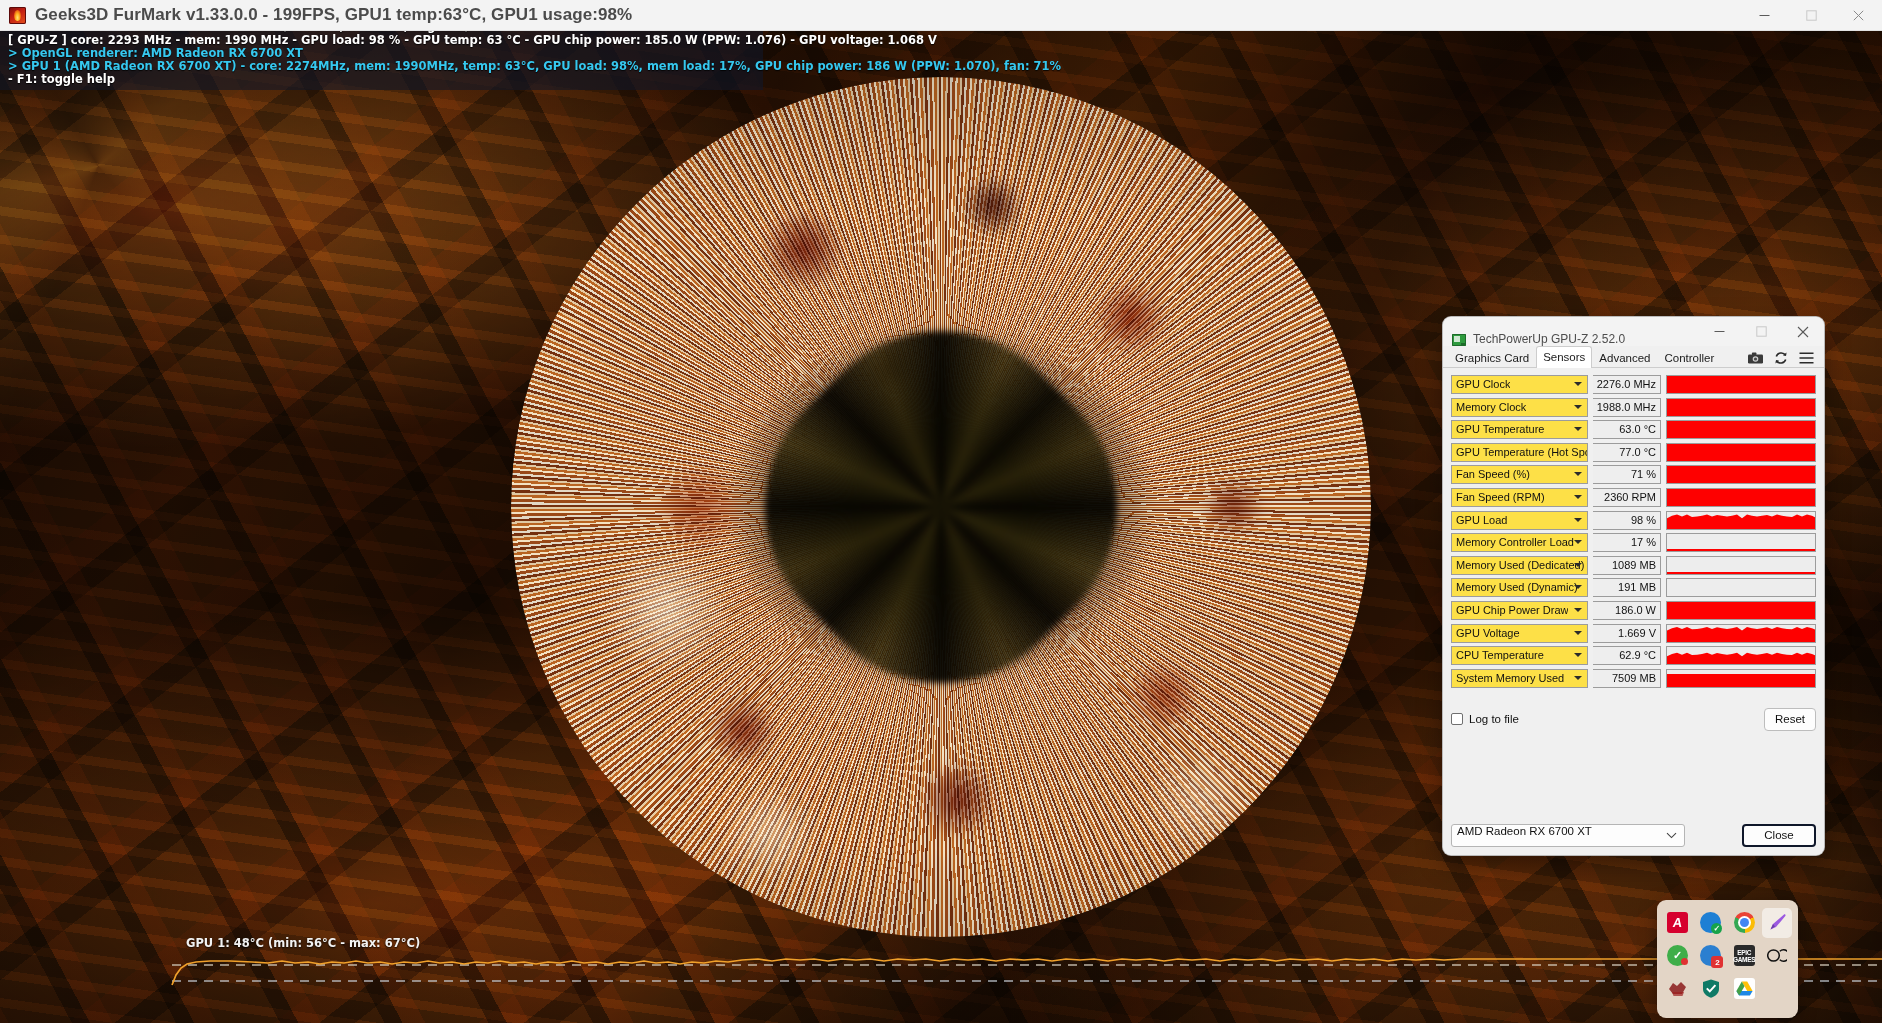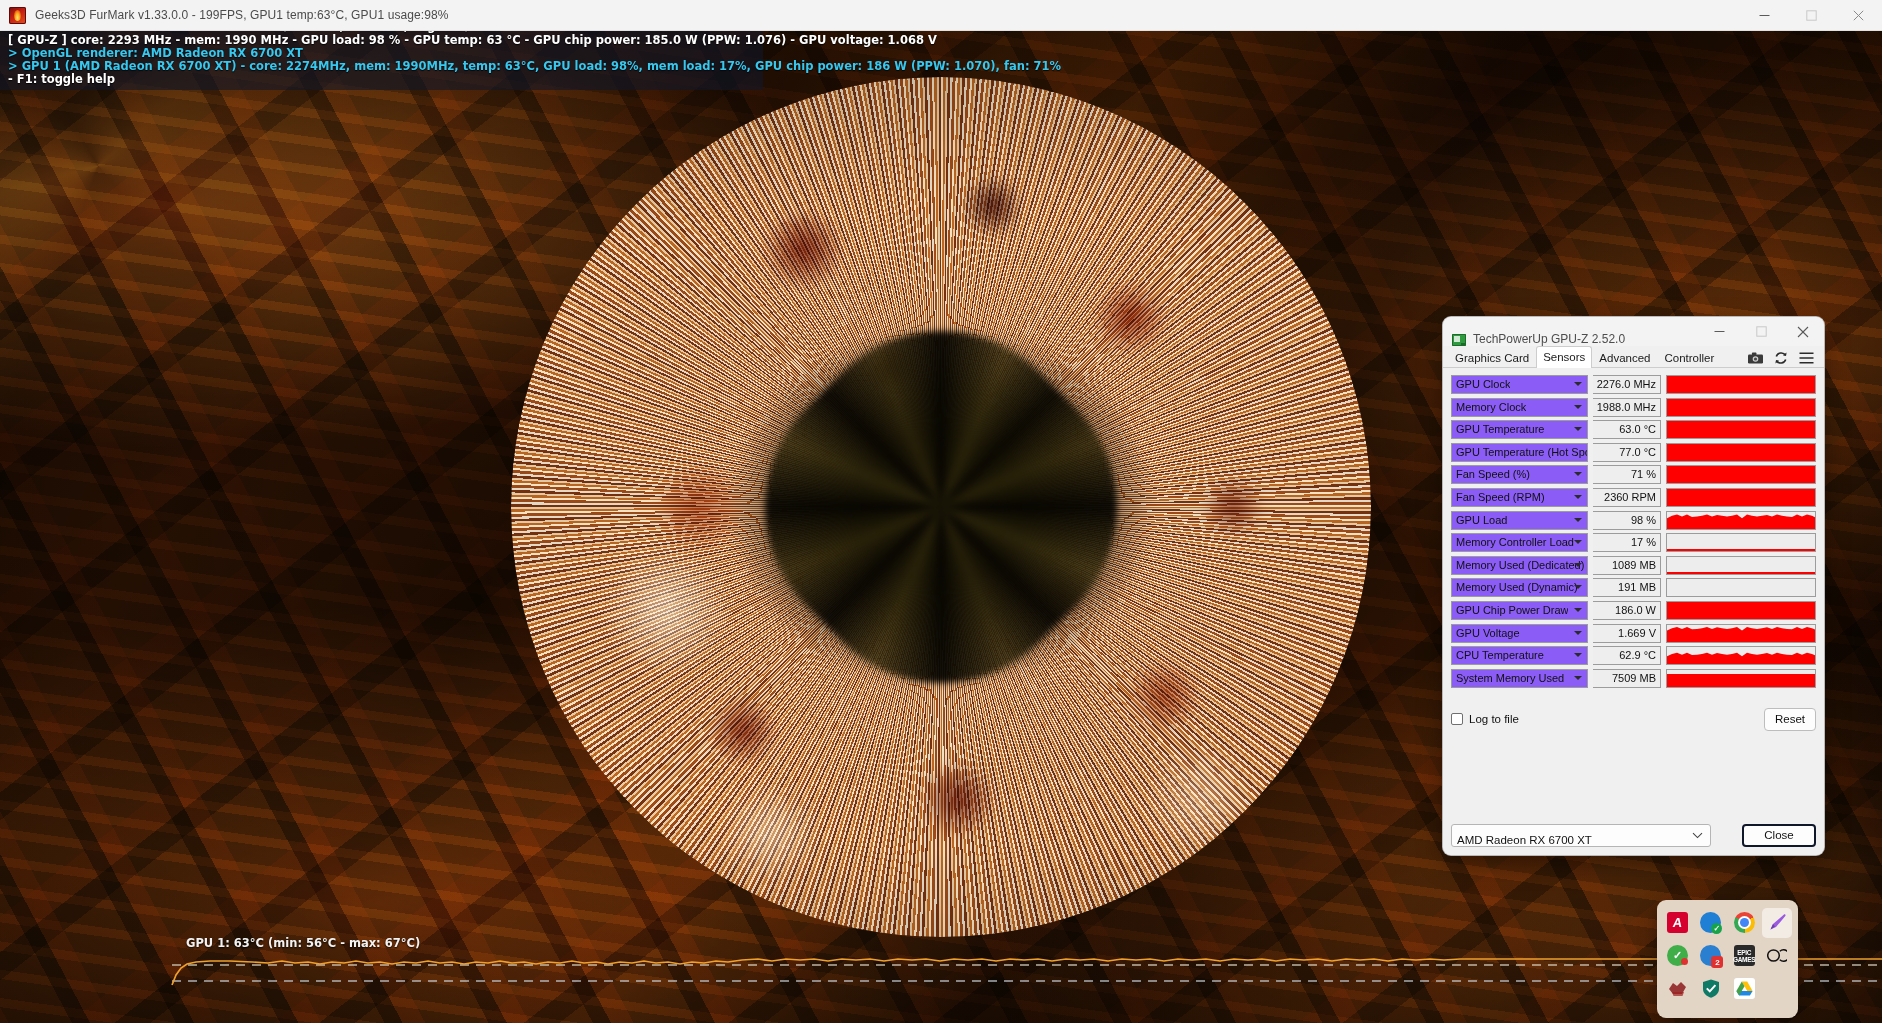--- a/index.html
+++ b/index.html
@@ -12,21 +12,21 @@
   #titlebar{ position:absolute; left:0; top:0; width:1882px; height:31px;
     background:#f3f3f3; display:flex; align-items:center; z-index:40;
     border-bottom:1px solid #e2e2e2; }
   #tb-icon{ width:17px; height:17px; margin-left:9px; margin-right:9px;
     border-radius:2px; position:relative;
     background:linear-gradient(145deg,#7a0d0d 0%,#c31f12 45%,#e8521b 100%);
     box-shadow:inset 0 0 0 1px #5c0a0a; flex:0 0 auto; }
   #tb-icon::after{ content:""; position:absolute; left:5px; top:3px;
     width:7px; height:11px; border-radius:50% 50% 45% 45%;
     background:radial-gradient(ellipse at 50% 70%,#ffe07a 0%,#ffb020 38%,#e85a10 70%,#a01a06 100%); }
-  #tb-title{ font-size:12px; color:#4b4b4b; letter-spacing:.1px; }
+  #tb-title{ font-size:17px; color:#4b4b4b; letter-spacing:.1px;font-weight:bold; }
   #tb-buttons{ margin-left:auto; display:flex; height:31px; }
   .tb-btn{ width:47px; height:31px; display:flex; align-items:center;
     justify-content:center; color:#5a5a5a; font-size:11px; }
   .tb-btn svg{ display:block; }
 
   
   #render{ position:absolute; left:0; top:31px; width:1882px; height:992px;
     overflow:hidden; background:#1a0d04; }
   
   #bg-base{ position:absolute; inset:0;
@@ -146,21 +146,21 @@
   .gz-tab{ font-size:11.5px; color:#1a1a1a; padding:2px 6px 3px 6px; line-height:14px;
     border:1px solid transparent; border-bottom:none; position:relative; top:1px; }
   .gz-tab.active{ background:#fff; border-color:#cdcdcd; border-radius:3px 3px 0 0;
     padding-top:3px; padding-bottom:4px; top:1px; z-index:2; }
   #gz-tools{ margin-left:auto; display:flex; align-items:center; gap:11px;
     padding-right:10px; padding-bottom:2px; }
   .gz-tool{ color:#3a3a3a; display:flex; align-items:center; }
 
   #gz-body{ padding:7px 8px 0 8px; background:#f0f0f0; }
   .gz-row{ display:flex; align-items:center; height:19px; margin-bottom:3.6px; }
-  .gz-sel{ width:137px; height:19px; background:#8b5cf6; border:1px solid #9c9c9c;
+  .gz-sel{ width:137px; height:19px; background:#fde047; border:1px solid #9c9c9c;
     display:flex; align-items:center; position:relative; }
   .gz-sel-label{ font-size:11px; color:#111; padding-left:4px; line-height:17px;
     white-space:nowrap; overflow:hidden; }
   .gz-caret{ position:absolute; right:5px; top:6px; width:0; height:0;
     border-left:4px solid transparent; border-right:4px solid transparent;
     border-top:4.5px solid #2b2b2b; }
   .gz-val{ width:68px; height:19px; background:#eee; border:1px solid #9c9c9c;
     border-left:none; margin-left:5px; font-size:11px; color:#111; text-align:right;
     line-height:17px; padding-right:4px; white-space:nowrap; }
   .gz-graph{ flex:1; height:19px; background:#ededed; border:1px solid #9c9c9c;
@@ -171,22 +171,22 @@
   #gz-footer{ padding:0 8px; margin-top:20px; display:flex; align-items:center; }
   #gz-chk{ width:12px; height:12px; border:1px solid #6f6f6f; background:#fff;
     border-radius:2px; margin-right:6px; flex:0 0 auto; }
   #gz-chk-label{ font-size:11.5px; color:#111; }
   #gz-reset{ margin-left:auto; width:52px; height:23px; background:#fdfdfd;
     border:1px solid #bdbdbd; border-radius:4px; font-size:11.5px; color:#111;
     display:flex; align-items:center; justify-content:center; }
   #gz-bottom{ position:absolute; left:0; bottom:0; width:100%; height:40px;
     background:#f0f0f0; display:flex; align-items:center; padding:0 8px;
     border-radius:0 0 8px 8px; }
-  #gz-gpusel{ width:260px; height:23px; background:#fdfdfd; border:1px solid #b5b5b5;
-    border-radius:3px; display:flex; align-items:flex-end; position:relative; }
+  #gz-gpusel{ width:234px; height:23px; background:#fdfdfd; border:1px solid #b5b5b5;
+    border-radius:3px; display:flex; align-items:flex-start; position:relative; }
   #gz-gpusel-text{ font-size:11.5px; color:#111; padding-left:5px; }
   #gz-gpusel-caret{ position:absolute; right:7px; top:7px; color:#333; font-size:9px;
     line-height:9px; }
   #gz-close{ margin-left:auto; width:74px; height:23px; background:#fdfdfd;
     border:2px solid #0f172a; border-radius:4px; font-size:11.5px; color:#111;
     display:flex; align-items:center; justify-content:center; }
 
   
   #tray{ position:absolute; left:1657px; top:900px; width:141px; height:118px;
     background:#e3d5c6; border-radius:9px; z-index:60;
@@ -226,21 +226,21 @@
             <stop offset="0%" stop-color="#ff2a2a"></stop>
             <stop offset="55%" stop-color="#b04a6a"></stop>
             <stop offset="100%" stop-color="#2fb6e8"></stop>
           </linearGradient>
         </defs>
         <line x1="172" y1="4" x2="172" y2="160" stroke="url(#axgrad)" stroke-width="2"></line>
         <line x1="172" y1="102" x2="1882" y2="102" stroke="#d8cfc0" stroke-width="1.4" stroke-dasharray="9 7" opacity=".85"></line>
         <line x1="172" y1="118" x2="1882" y2="118" stroke="#cdd6df" stroke-width="1.4" stroke-dasharray="9 7" opacity=".8"></line>
         <polyline fill="none" stroke="#f0a02a" stroke-width="1.7" points="172,122 176,112 181,105 187,101 196,99 210,98 230,98 252,99 268,100 282,98 295,100 308,99 320,101 332,99 344,100 356,98 368,100 380,99 392,101 404,99 416,100 428,98 440,100 452,99 464,101 476,99 488,100 500,98 512,100 524,99 536,101 548,99 560,100 572,98 584,100 596,99 608,101 620,99 632,100 644,98 656,100 668,99 680,101 692,99 704,100 716,98 728,99 742,97 758,96 772,98 786,96 800,97 814,96 828,98 842,96 856,97 870,96 884,98 898,96 912,97 926,96 940,98 954,96 968,97 982,96 996,98 1010,96 1024,97 1038,96 1052,98 1066,96 1080,97 1094,96 1108,98 1122,96 1136,97 1150,96 1164,98 1178,96 1192,97 1206,96 1220,98 1234,96 1248,97 1262,96 1276,98 1290,96 1304,97 1318,96 1332,98 1346,96 1360,97 1374,96 1388,98 1402,96 1416,97 1430,96 1444,97 1460,96 1480,96 1510,96 1560,96 1620,96 1700,96 1790,96 1882,96"></polyline>
       </svg>
-      <div id="tg-label">GPU 1: 63°C (min: 56°C - max: 67°C)</div>
+      <div id="tg-label">GPU 1: 48°C (min: 56°C - max: 67°C)</div>
     </div>
   </div>
 
   <div id="hud"></div>
   <div id="hud-overflow" style="padding:7px 0 0 8px;">
     <div class="hud-line hud-yellow">FurMark v1.33.0.0 - Burn-in test, 1920x1080 (0X MSAA)</div>
     <div class="hud-line hud-white">Frames:120310 - time:00:10:04 - FPS:199 (min:190, max:203, avg:199)</div>
     <div class="hud-line hud-white">[ GPU-Z ] core: 2293 MHz - mem: 1990 MHz - GPU load: 98 % - GPU temp: 63 °C - GPU chip power: 185.0 W (PPW: 1.076) - GPU voltage: 1.068 V</div>
     <div class="hud-line hud-cyan">&gt; OpenGL renderer: AMD Radeon RX 6700 XT</div>
     <div class="hud-line hud-cyan">&gt; GPU 1 (AMD Radeon RX 6700 XT) - core: 2274MHz, mem: 1990MHz, temp: 63°C, GPU load: 98%, mem load: 17%, GPU chip power: 186 W (PPW: 1.070), fan: 71%</div>

